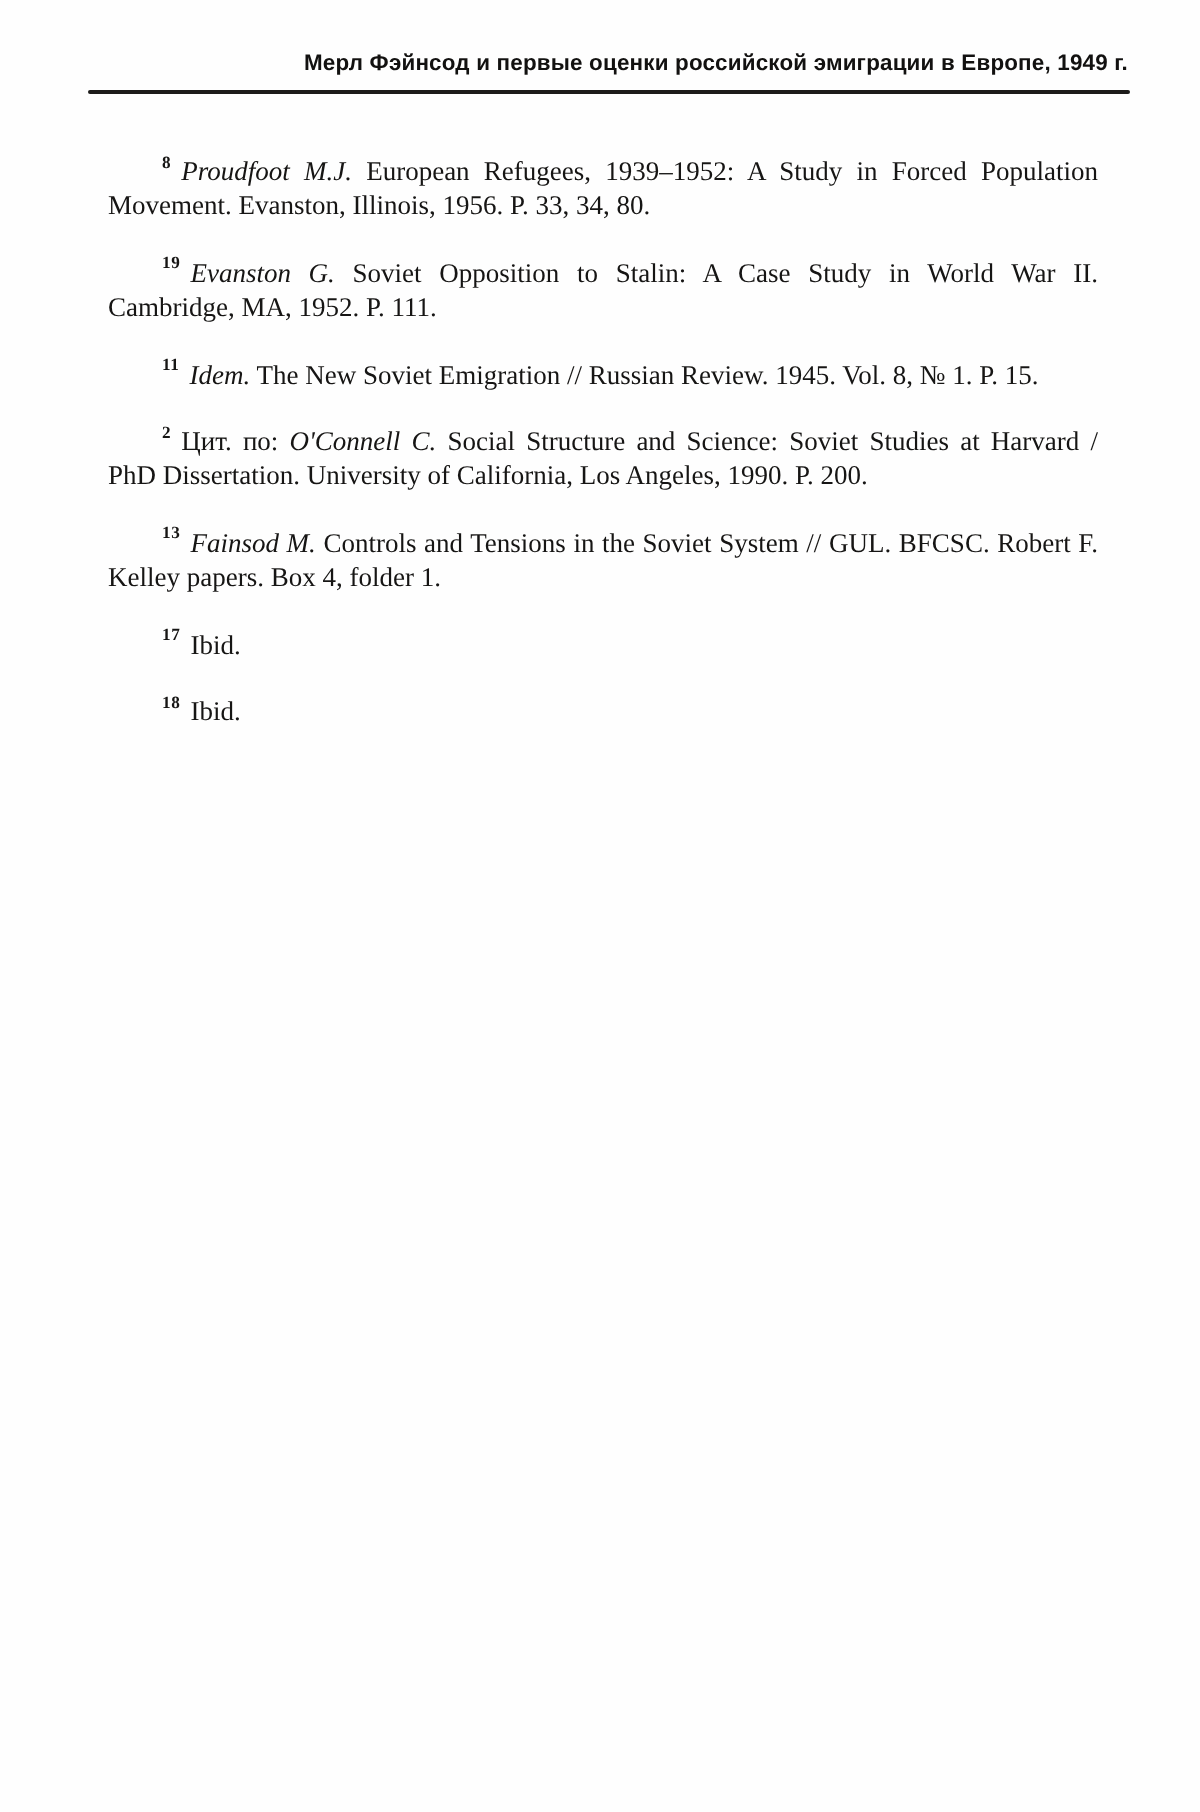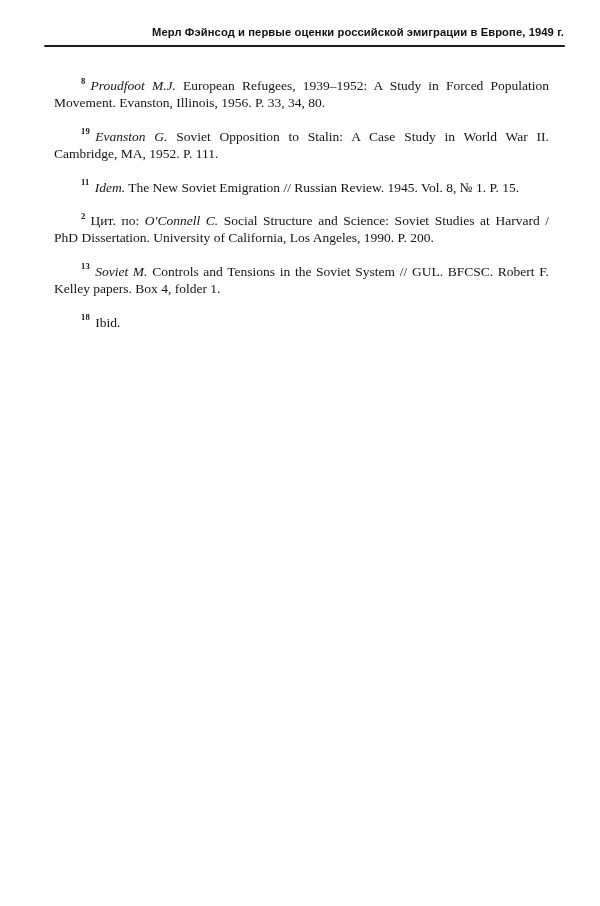--- a/index.html
+++ b/index.html
@@ -73,16 +73,17 @@
 <body>
 
 <div class="page">
   <div class="running-head">Мерл Фэйнсод и первые оценки российской эмиграции в Европе, 1949 г.</div>
   <div class="head-rule"></div>
   <div class="footnotes">
       <p class="fn"><sup class="marker">8</sup><span class="seg-italic">Proudfoot M.J.</span><span class="seg-roman"> European Refugees, 1939–1952: A Study in Forced Population Move­ment. Evanston, Illinois, 1956. P. 33, 34, 80.</span></p>
       <p class="fn"><sup class="marker">19</sup><span class="seg-italic">Evanston G.</span><span class="seg-roman"> Soviet Opposition to Stalin: A Case Study in World War II. Cambridge, MA, 1952. P. 111.</span></p>
       <p class="fn"><sup class="marker">11</sup><span class="seg-italic">Idem.</span><span class="seg-roman"> The New Soviet Emigration // Russian Review. 1945. Vol. 8, № 1. P. 15.</span></p>
       <p class="fn"><sup class="marker">2</sup><span class="seg-roman">Цит. по: </span><span class="seg-italic">O'Connell C.</span><span class="seg-roman"> Social Structure and Science: Soviet Studies at Harvard / PhD Dissertation. University of California, Los Angeles, 1990. P. 200.</span></p>
-      <p class="fn"><sup class="marker">13</sup><span class="seg-italic">Soviet M.</span><span class="seg-roman"> Controls and Tensions in the Soviet System // GUL. BFCSC. Robert F. Kel­ley papers. Box 4, folder 1.</span></p>
+      <p class="fn"><sup class="marker">13</sup><span class="seg-italic">Fainsod M.</span><span class="seg-roman"> Controls and Tensions in the Soviet System // GUL. BFCSC. Robert F. Kel­ley papers. Box 4, folder 1.</span></p>
+      <p class="fn"><sup class="marker">17</sup><span class="seg-roman">Ibid.</span></p>
       <p class="fn"><sup class="marker">18</sup><span class="seg-roman">Ibid.</span></p>
     </div>
 </div>
 
 </body></html>

